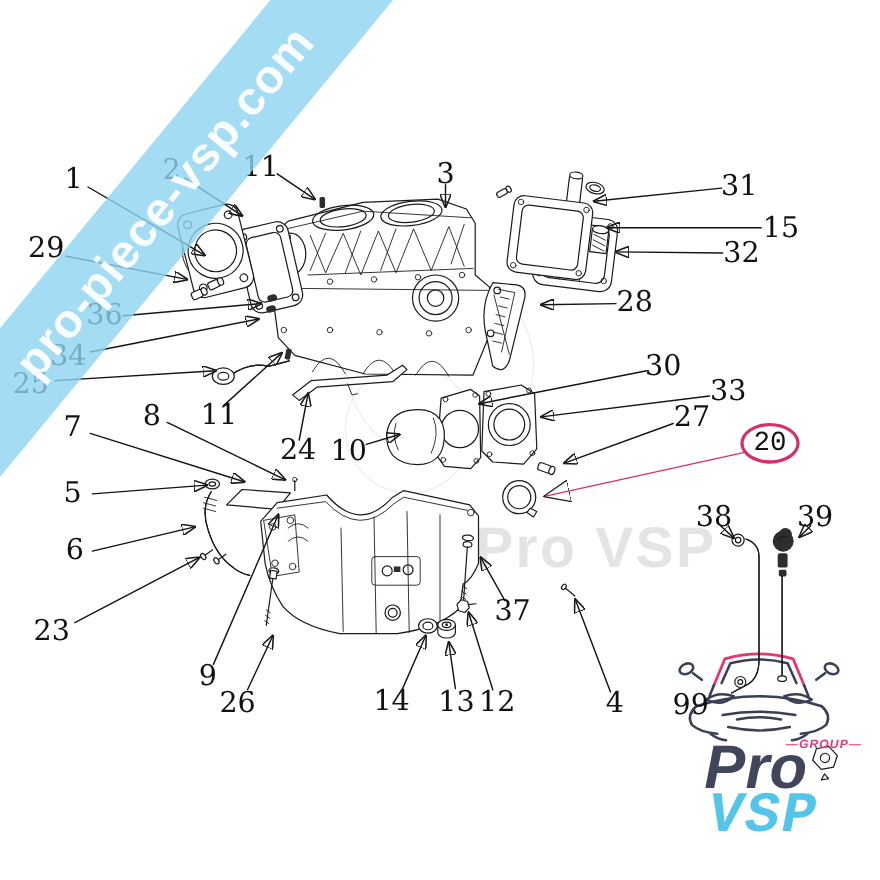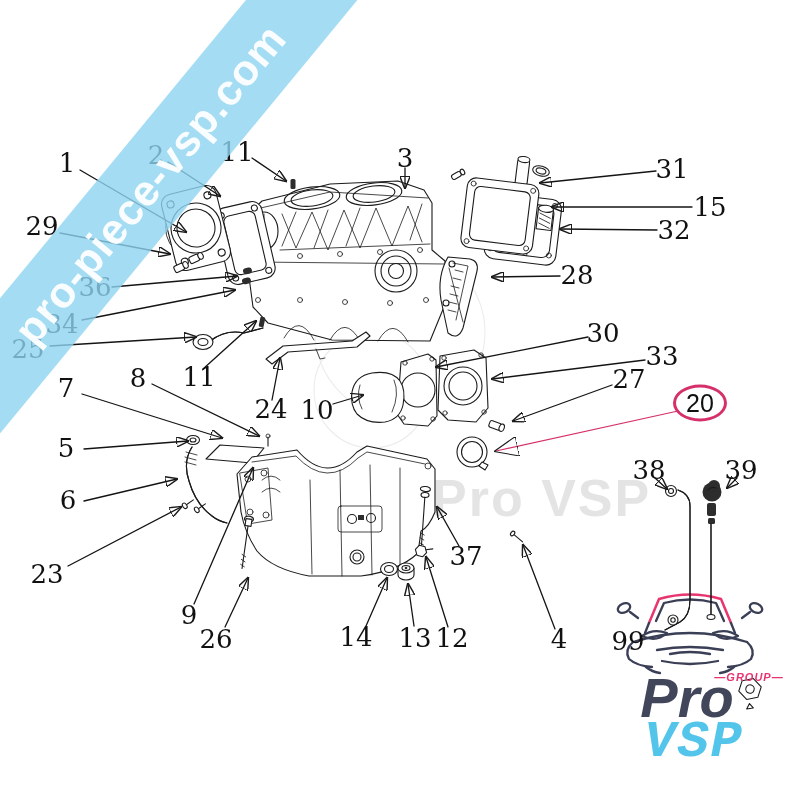--- a/index.html
+++ b/index.html
@@ -42,21 +42,21 @@
   #banner span{
     font-weight:bold;font-size:43px;letter-spacing:1px;
     color:rgba(255,255,255,.93);white-space:nowrap;
   }
   
   #highlight-20{
     position:absolute;z-index:7;left:700px;top:403px;width:48px;height:31px;
     transform:translate(-50%,-50%);
     border:3.5px solid #d5306a;border-radius:50%;
     display:flex;align-items:center;justify-content:center;
-    font-family:Liberation Sans, sans-serif;font-size:25px;color:#111;
+    font-family:Liberation Mono, monospace;font-size:25px;color:#111;
   }
   
   .logo-text{position:absolute;z-index:3;transform:translate(-50%,-50%);font-style:italic;font-weight:bold;white-space:nowrap;}
   #logo-group-label{left:709px;top:677px;font-size:11px;letter-spacing:1px;color:#e8356f;margin-left:40px;}
   #logo-pro{left:687px;top:697px;font-size:56px;color:#42465a;}
   #logo-vsp{left:694px;top:742px;font-size:52px;letter-spacing:2px;color:#54c5ea;font-family:Liberation Mono, monospace;}
 </style>
 </head>
 <body>
 

